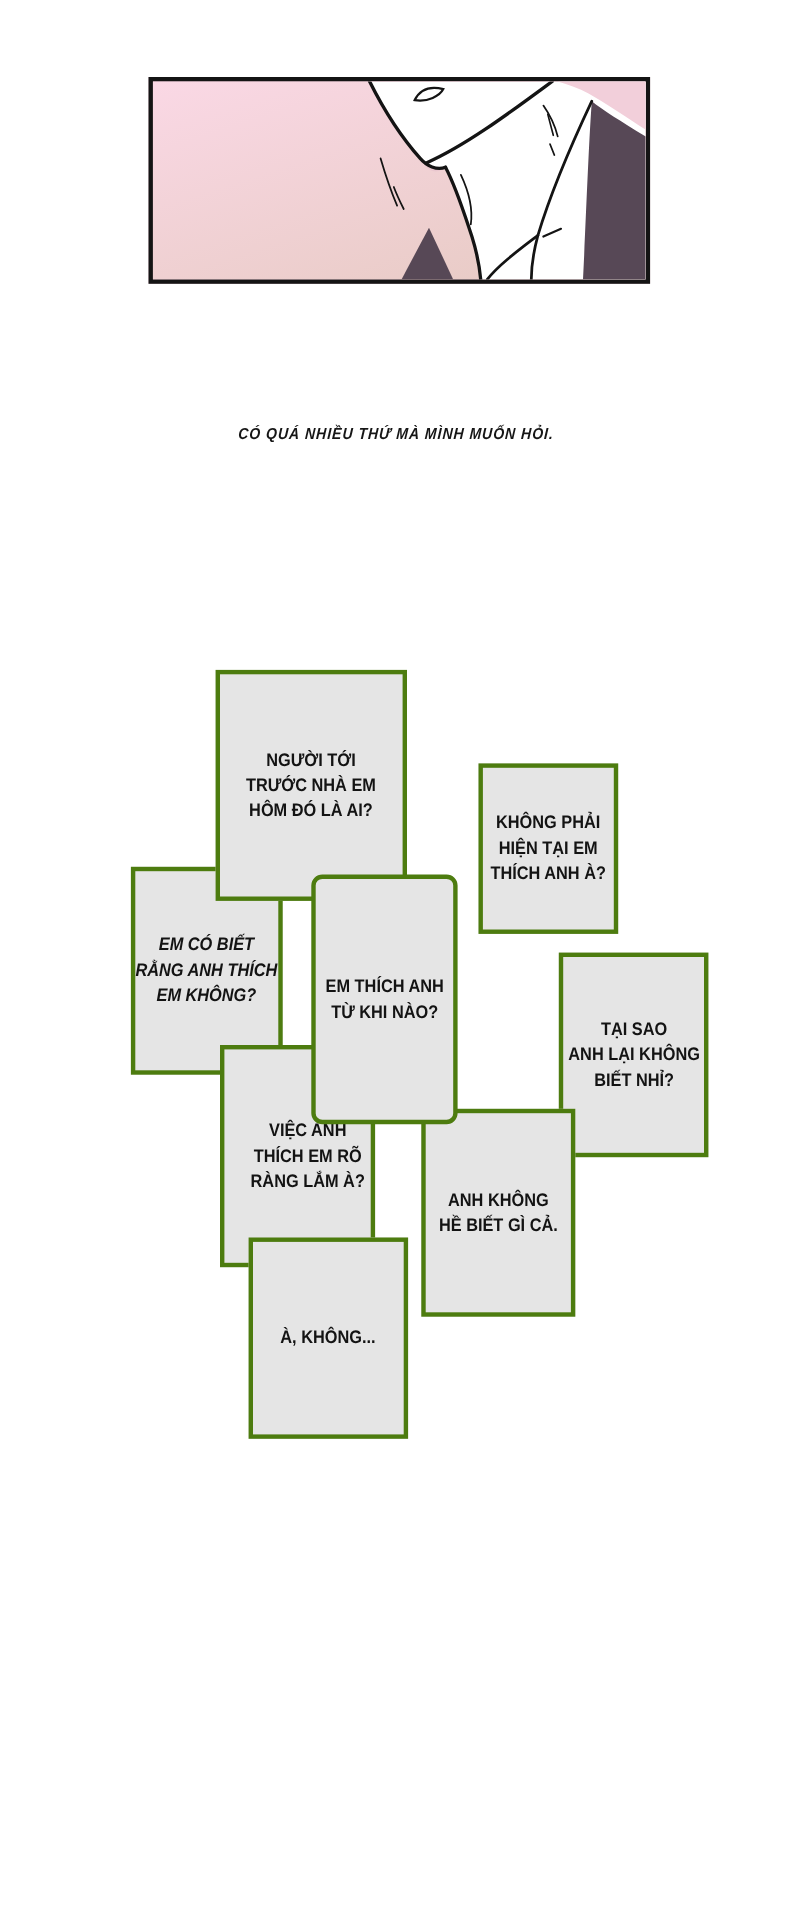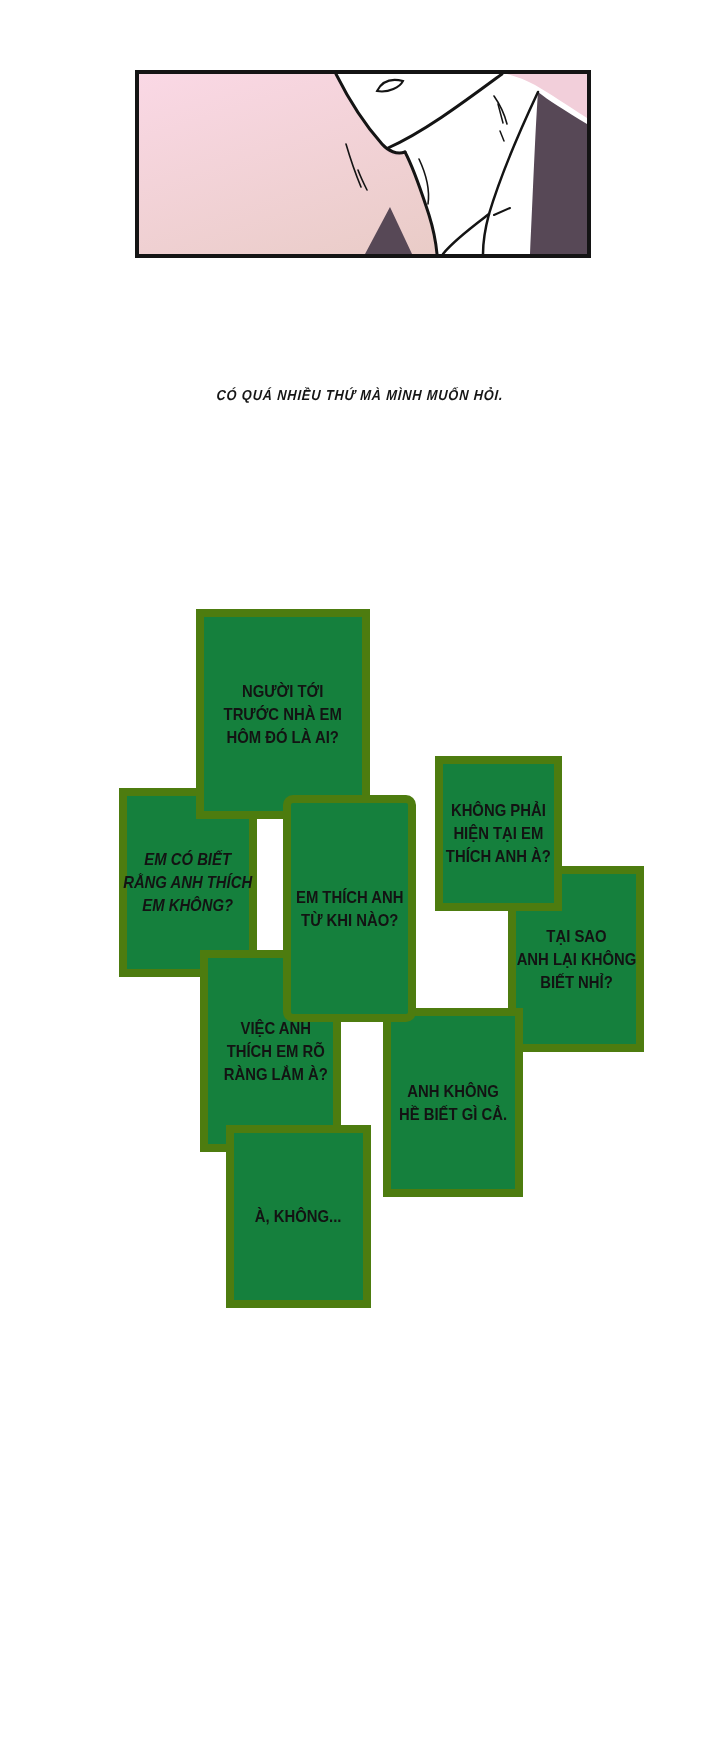--- a/index.html
+++ b/index.html
@@ -32,22 +32,22 @@
     font-style: italic;
     font-weight: 700;
     font-size: 14.5px;
     letter-spacing: 1px;
     transform: scaleX(0.88) skewX(-4deg);
     transform-origin: center;
     white-space: nowrap;
   }
   .qbox {
     position: absolute;
-    background: #15803d;
-    border: 8px solid #4d7c0f;
+    background: #e5e5e5;
+    border: 4px solid #4d7c0f;
     box-sizing: border-box;
     display: flex;
     align-items: center;
     justify-content: center;
   }
   .qbox-text {
     text-align: center;
     font-weight: 700;
     font-size: 16.5px;
     line-height: 23px;
@@ -113,21 +113,21 @@
 
   <div id="boxes">
   <div class="qbox" style="left: 196px; top: 609px; width: 174px; height: 210px; z-index: 3;">
     <div class="qbox-text">
           <div>NGƯỜI TỚI</div>
           <div>TRƯỚC NHÀ EM</div>
           <div>HÔM ĐÓ LÀ AI?</div>
         </div>
   </div>
 
-  <div class="qbox" style="left: 435px; top: 756px; width: 127px; height: 155px; z-index: 4;">
+  <div class="qbox" style="left: 435px; top: 694px; width: 127px; height: 155px; z-index: 4;">
     <div class="qbox-text">
           <div>KHÔNG PHẢI</div>
           <div>HIỆN TẠI EM</div>
           <div>THÍCH ANH À?</div>
         </div>
   </div>
 
   <div class="qbox" style="left: 119px; top: 788px; width: 138px; height: 189px; z-index: 1; font-style: italic;">
     <div class="qbox-text">
           <div>EM CÓ BIẾT</div>

